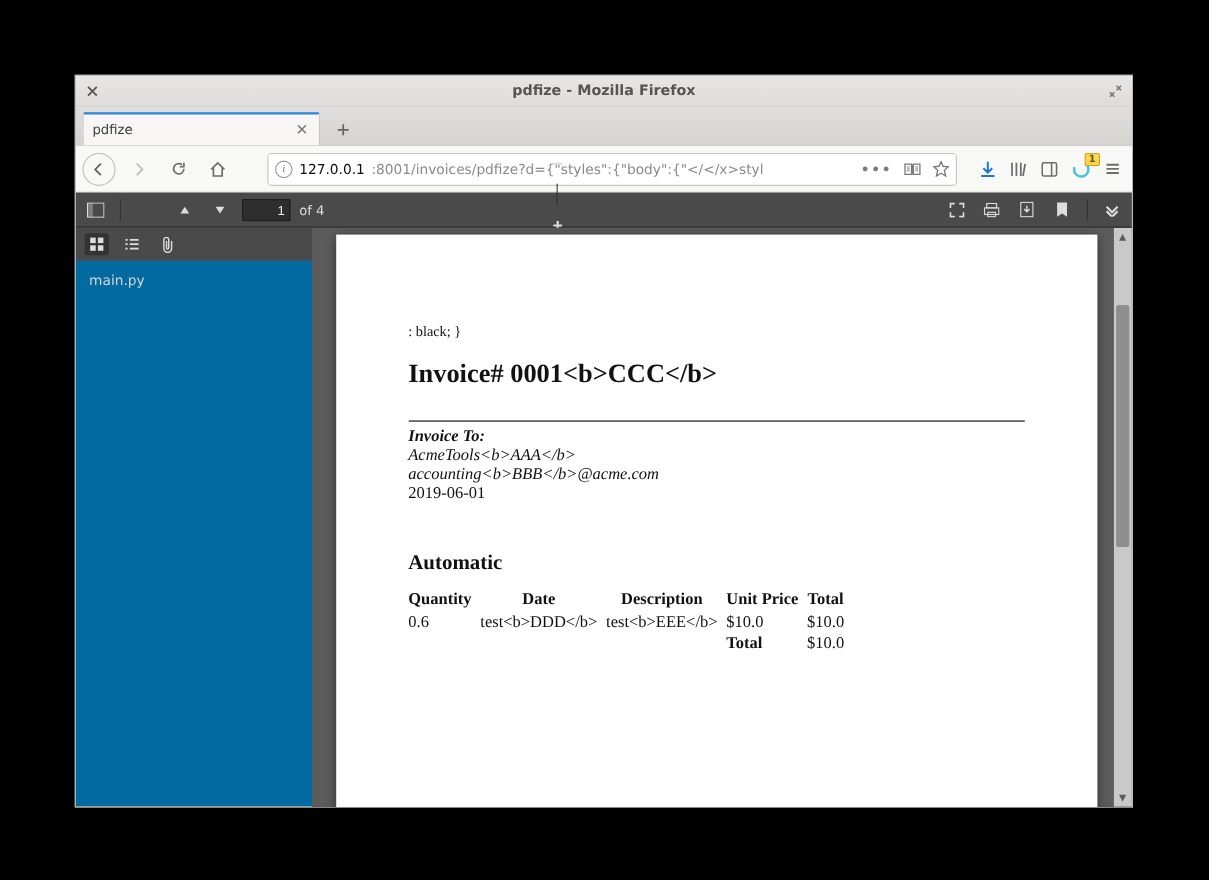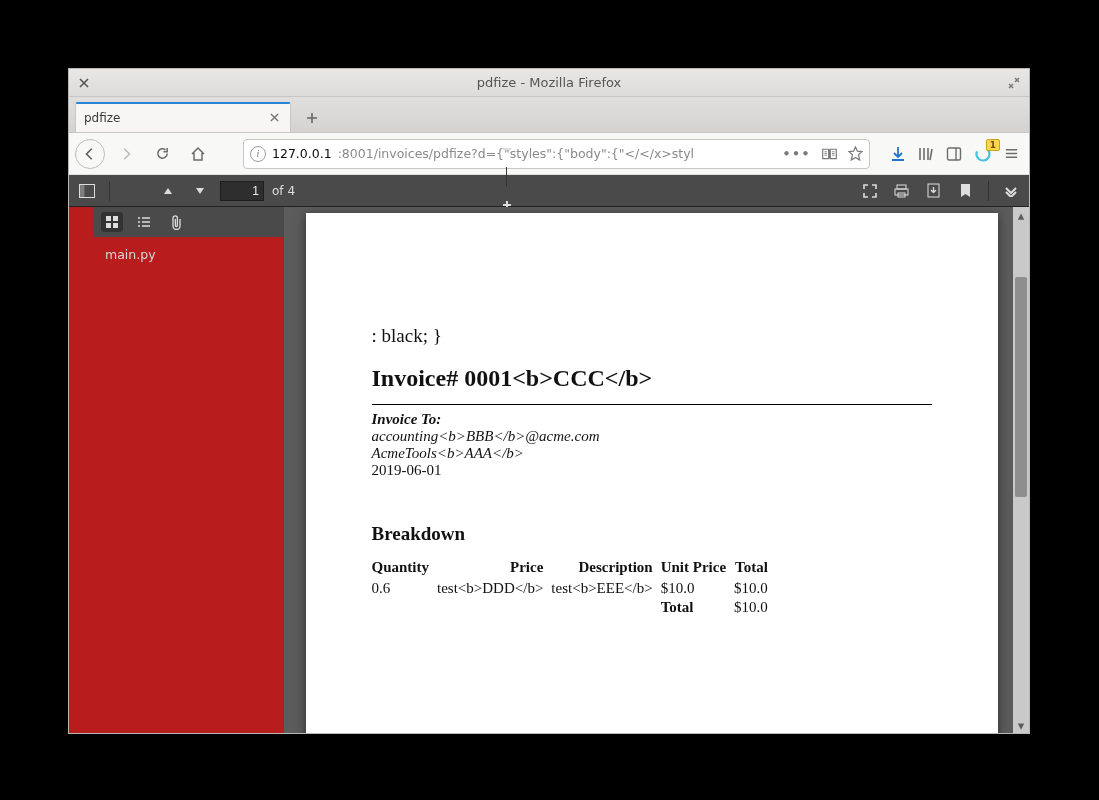--- a/index.html
+++ b/index.html
@@ -3,21 +3,21 @@
 <meta charset="utf-8">
 <style>
   * { margin:0; padding:0; box-sizing:border-box; }
   body { background:#000; font-family:"DejaVu Sans","Segoe UI",Arial,sans-serif; font-size:13px; color:#333; }
   .desktop { width:1099px; height:800px; background:#000; position:relative; overflow:hidden; }
   .window { position:absolute; left:68px; top:68px; width:962px; height:666px; background:#fff; border:1px solid #b8b8b8; box-shadow:0 6px 24px rgba(0,0,0,.6); display:flex; flex-direction:column; }
 
   
   .titlebar { background:linear-gradient(#e9e7e6,#dedcda); height:28px; display:flex; align-items:center; border-bottom:1px solid #c8c6c4; position:relative; }
   .tb-close { width:22px; height:20px; margin-left:4px; display:flex; align-items:center; justify-content:center; color:#555; cursor:pointer; border-radius:3px; }
-  .tb-title { position:absolute; left:0; right:0; text-align:center; font-size:13px; color:#555; pointer-events:none; font-weight:400;}
+  .tb-title { position:absolute; left:0; right:0; text-align:center; font-size:13px; color:#555; pointer-events:none; font-weight:700;}
   .tb-max { width:22px; height:20px; margin-left:auto; margin-right:4px; display:flex; align-items:center; justify-content:center; color:#777; cursor:pointer; }
 
   
   .tabstrip { height:36px; background:linear-gradient(#e1dfdd,#d5d3d0); display:flex; align-items:flex-end; padding:4px 6px 0 6px; gap:6px; border-bottom:1px solid #c8c6c4;}
   .tab { height:30px; width:216px; background:#f7f6f5; border:1px solid #c8c6c4; border-bottom:none; border-radius:3px 3px 0 0; display:flex; align-items:center; padding:0 8px; gap:8px; position:relative; }
   .tab::before{content:"";position:absolute;left:0;right:0;top:-1px;height:2px;background:#2a84d7;border-radius:2px;}
   .tab .label{flex:1;font-size:12px;color:#3b3b3b;}
   .tab .close{color:#777;cursor:pointer;width:16px;height:16px;display:flex;align-items:center;justify-content:center;}
   .newtab { width:30px; height:28px; display:flex; align-items:center; justify-content:center; color:#666; cursor:pointer; border-radius:3px; }
 
@@ -42,43 +42,43 @@
   .pdfbar .ibtn{width:24px;height:24px;display:flex;align-items:center;justify-content:center;color:#ddd;cursor:pointer;border-radius:3px;}
   .pdfbar .sep{width:1px;height:20px;background:#333;margin:0 2px;}
   .pageinp{width:44px;height:20px;background:#2e2e2e;border:1px solid #1e1e1e;color:#eee;text-align:right;padding:0 4px;font-size:12px;}
   .zoomsel{height:22px;background:#3a3a3a;border:1px solid #2a2a2a;color:#eee;padding:0 20px 0 6px;position:relative;display:flex;align-items:center;cursor:pointer;}
   .zoomsel .chev{position:absolute;right:4px;top:50%;transform:translateY(-50%);}
   .pdfbar .group-center{display:flex;align-items:center;gap:6px;margin-left:auto;margin-right:auto;flex-direction:column;}
   .pdfbar .group-right{display:flex;align-items:center;gap:8px;margin-left:auto;}
 
   
   .pdfbody{flex:1;display:flex;overflow:hidden;background:#3f3f3f;}
-  .sidepanel{width:215px;background:#b91c1c;display:flex;flex-direction:column;padding-left:24px;}
+  .sidepanel{width:215px;background:#0369a1;display:flex;flex-direction:column;}
   .sidetools{height:30px;background:#4a4a4a;display:flex;align-items:center;gap:10px;padding:0 8px;color:#ddd;}
   .thumbbtn{width:22px;height:20px;display:flex;align-items:center;justify-content:center;cursor:pointer;border-radius:3px;}
   .thumbbtn.active{background:#333;}
   .filetree{padding:10px 12px;color:#d5d5d5;font-size:12.5px;}
   .pdfcanvas{flex:1;background:#5c5c5c;display:flex;justify-content:center;align-items:flex-start;overflow:auto;position:relative;}
   .pdfcanvas::-webkit-scrollbar{width:16px;}
   .pdfcanvas .vscroll{position:absolute;right:0;top:0;bottom:0;width:16px;background:#c9c9c9;}
   .pdfcanvas .vscroll .thumb{position:absolute;left:2px;right:2px;top:70px;height:220px;background:#8e8e8e;border-radius:2px;}
   .pdfcanvas .vscroll .arr{position:absolute;left:0;right:0;height:16px;display:flex;align-items:center;justify-content:center;color:#5c5c5c;}
   .pdfcanvas .vscroll .arr.top{top:0;} .pdfcanvas .vscroll .arr.bot{bottom:0;}
   .page{width:692px;min-height:900px;background:#fff;margin:6px 16px 20px 6px;box-shadow:0 2px 10px rgba(0,0,0,.5);position:relative;font-family:Georgia,'Times New Roman',serif;color:#111;}
   .page-inner{padding:80px 66px 40px 66px;font-size:15px;}
-  .leak{font-size:19px;margin-bottom:18px;margin-top:32px;}
-  .h1{font-size:24px;font-weight:700;margin-bottom:12px;}
+  .leak{font-size:13px;margin-bottom:18px;}
+  .h1{font-size:24px;font-weight:700;margin-bottom:28px;}
   .rule{border:none;border-top:1px solid #000;margin:8px 0 6px;}
   .bi{font-style:italic;}
   .bib{font-style:italic;font-weight:700;}
   .lab{font-weight:700;}
   .sect{margin-top:44px;}
   .h2{font-size:19px;font-weight:700;margin-bottom:14px;}
   table.break{border-collapse:collapse;font-size:15px;}
-  table.break th{text-align:right;font-weight:700;padding:0 8px 4px 0;margin-top:48px;}
+  table.break th{text-align:center;font-weight:700;padding:0 8px 4px 0;margin-top:48px;}
   table.break td{padding:0 8px 2px 0;vertical-align:top;}
 </style>
 </head>
 <body>
 
 <div class="desktop">
   <div class="window">
 
     <div class="titlebar">
       <div class="tb-close">
@@ -291,31 +291,31 @@
 
       <div class="pdfcanvas">
         <div class="page">
           <div class="page-inner">
             <div class="leak">: black; }</div>
             <div class="h1">
               <span>Invoice</span><span># 0001&lt;b&gt;CCC&lt;/b&gt;</span>
             </div>
             <hr class="rule">
             <div class="bib">Invoice To:</div>
+            <div class="bi">AcmeTools&lt;b&gt;AAA&lt;/b&gt;</div>
             <div class="bi">accounting&lt;b&gt;BBB&lt;/b&gt;@acme.com</div>
-            <div class="bi">AcmeTools&lt;b&gt;AAA&lt;/b&gt;</div>
             <div>2019-06-01</div>
 
             <div class="sect">
-              <div class="h2">Breakdown</div>
+              <div class="h2">Automatic</div>
               <table class="break">
                 <tbody>
                     <tr>
                   <th>Quantity</th>
-                  <th>Price</th>
+                  <th>Date</th>
                   <th>Description</th>
                   <th>Unit Price</th>
                   <th>Total</th>
                 </tr>
                 <tr>
                   <td>0.6</td>
                   <td>test&lt;b&gt;DDD&lt;/b&gt;</td>
                   <td>test&lt;b&gt;EEE&lt;/b&gt;</td>
                   <td>$10.0</td>
                   <td>$10.0</td>

